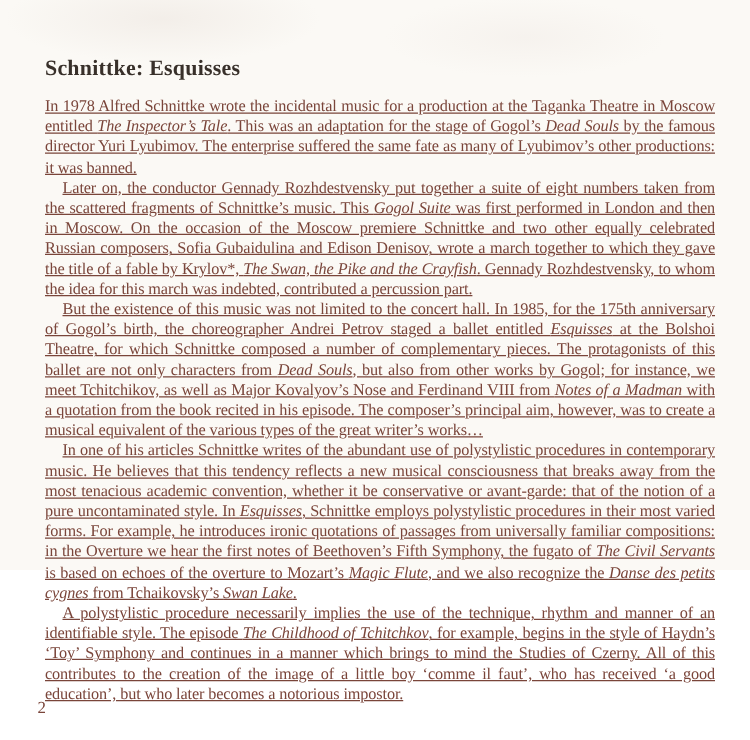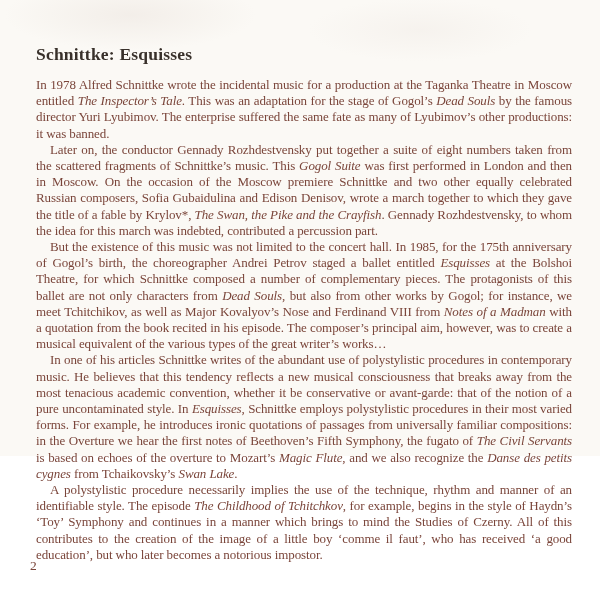--- a/index.html
+++ b/index.html
@@ -44,20 +44,21 @@
     top: 77px;
     width: 536px;
     color: var(--ink);
     font-size: 13px;
     line-height: 16.2px;
     letter-spacing: -0.1px;
     text-align: justify;
   }
   .para {
     margin: 0;
+    text-decoration: underline;
   }
   .para.indent {
     text-indent: 14px;
   }
   .para i {
     font-style: italic;
   }
   .pagenum {
     position: absolute;
     left: 30px;

